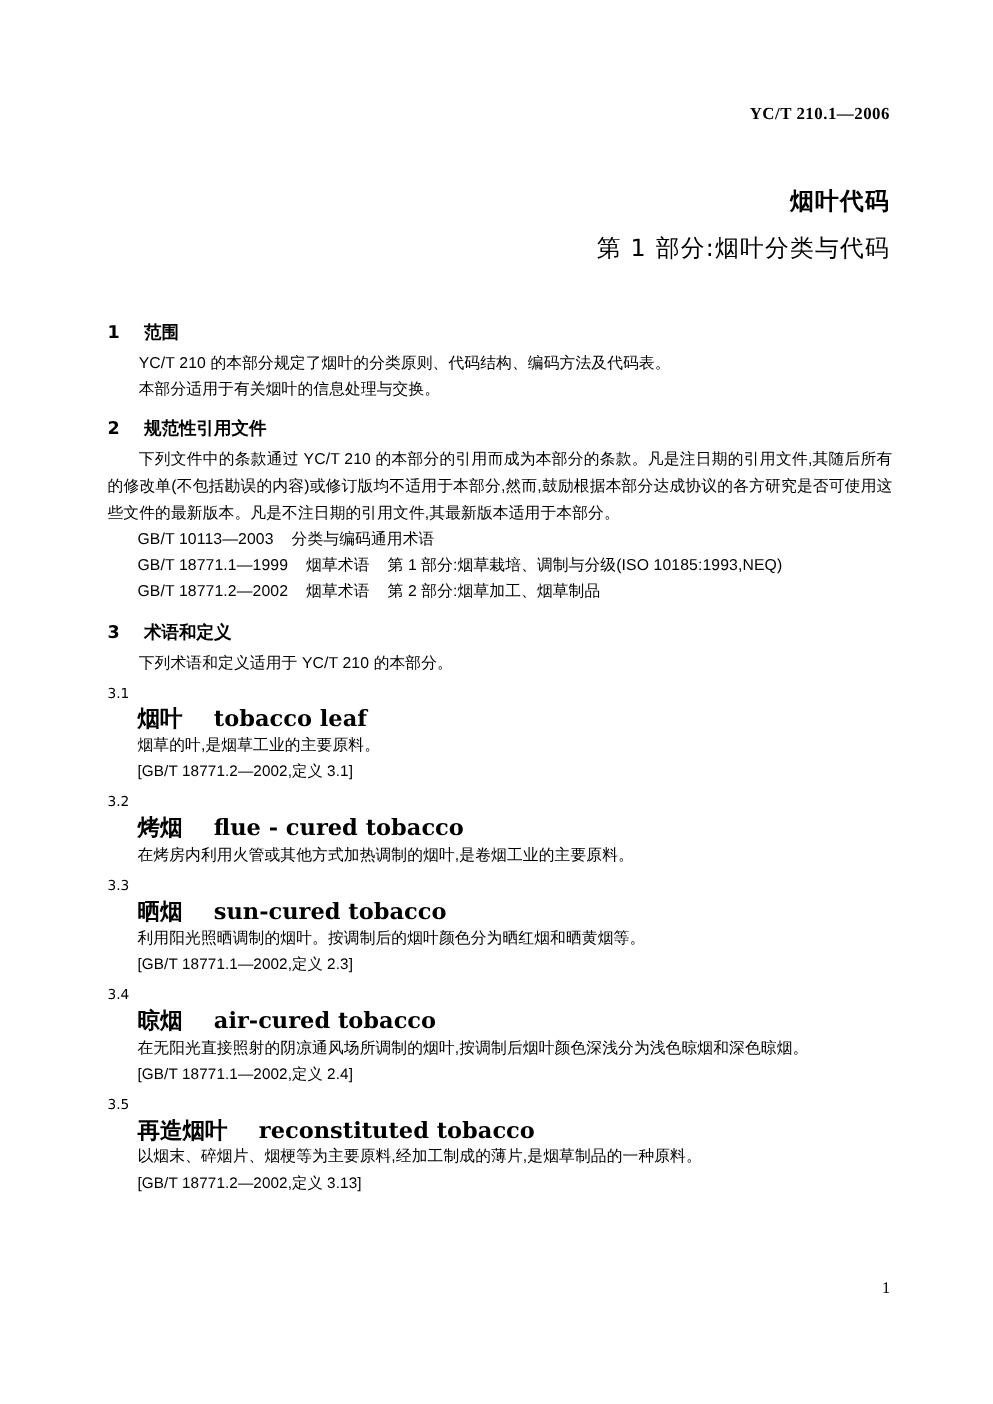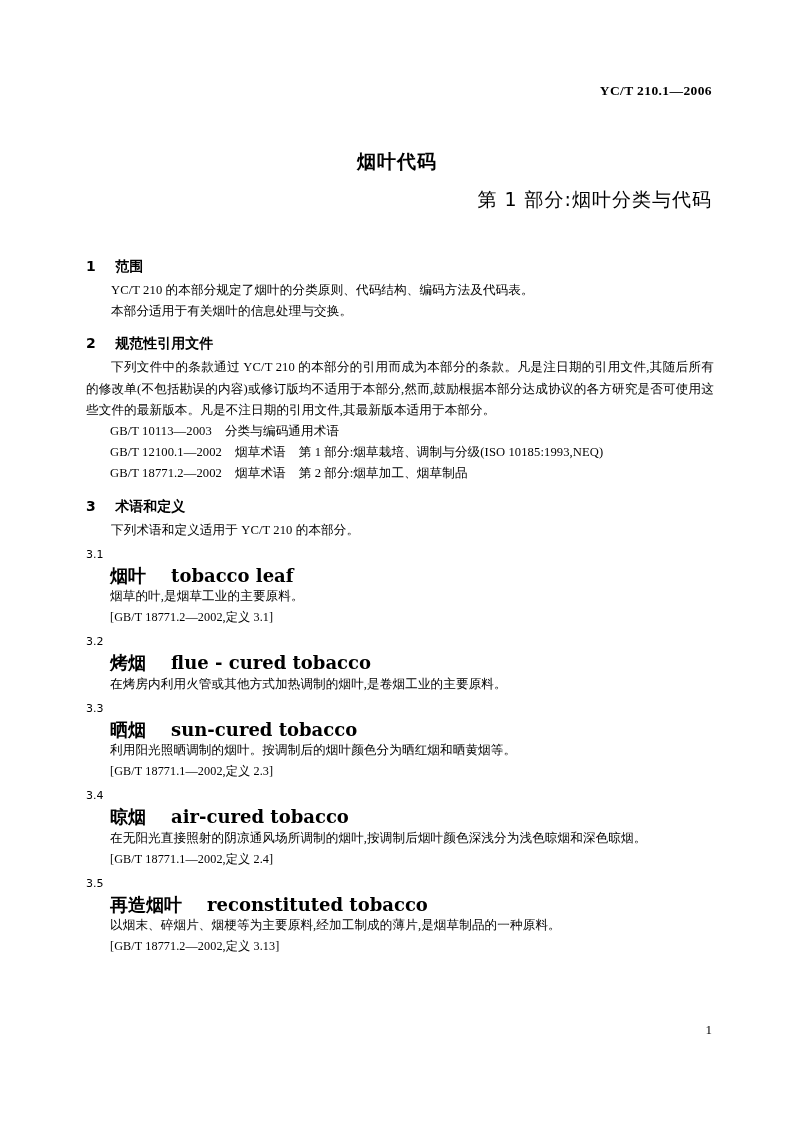--- a/index.html
+++ b/index.html
@@ -42,20 +42,21 @@
     top: 148px;
     width: 630px;
     text-align: center;
   }
   .title-main {
     font-family: "DejaVu Sans", "Liberation Sans", sans-serif;
     font-weight: bold;
     font-size: 19px;
     letter-spacing: 1px;
     line-height: 26px;
+    text-align: right;
   }
   .title-sub {
     font-family: "DejaVu Sans", "Liberation Sans", sans-serif;
     font-weight: normal;
     font-size: 19px;
     letter-spacing: 1px;
     line-height: 26px;
     margin-top: 12px;
     text-align: right;
   }
@@ -85,21 +86,21 @@
     font-family: "DejaVu Sans", "Liberation Sans", sans-serif;
     font-size: 11px;
     line-height: 17px;
     margin-top: 5px;
     margin-bottom: 2px;
   }
 
   
   p.para {
     margin: 0;
-    font-family: Liberation Serif, serif;
+    font-family: Liberation Sans, sans-serif;
     font-size: 12.6px;
     line-height: 21.2px;
     text-align: justify;
     text-justify: inter-ideograph;
     letter-spacing: 0.1px;
   }
   p.indent  { text-indent: 25px; }
   p.ref-line{ margin-left: 24px; white-space: pre; }
 
   
@@ -148,21 +149,21 @@
 
   <div class="body-col">
 
     <div class="clause-h">1    范围</div>
     <p class="para indent">YC/T 210 的本部分规定了烟叶的分类原则、代码结构、编码方法及代码表。</p>
     <p class="para indent">本部分适用于有关烟叶的信息处理与交换。</p>
 
     <div class="clause-h">2    规范性引用文件</div>
     <p class="para indent">下列文件中的条款通过 YC/T 210 的本部分的引用而成为本部分的条款。凡是注日期的引用文件,其随后所有的修改单(不包括勘误的内容)或修订版均不适用于本部分,然而,鼓励根据本部分达成协议的各方研究是否可使用这些文件的最新版本。凡是不注日期的引用文件,其最新版本适用于本部分。</p>
     <p class="para ref-line">GB/T 10113—2003    分类与编码通用术语</p>
-    <p class="para ref-line">GB/T 12100.1—2002    烟草术语    第 1 部分:烟草栽培、调制与分级(ISO 10185:1993,NEQ)</p>
+    <p class="para ref-line">GB/T 18771.1—1999    烟草术语    第 1 部分:烟草栽培、调制与分级(ISO 10185:1993,NEQ)</p>
     <p class="para ref-line">GB/T 18771.2—2002    烟草术语    第 2 部分:烟草加工、烟草制品</p>
 
     <div class="clause-h">3    术语和定义</div>
     <p class="para indent">下列术语和定义适用于 YC/T 210 的本部分。</p>
 
     <div class="subnum">3.1</div>
     <p class="term">烟叶    tobacco leaf</p>
     <p class="para def">烟草的叶,是烟草工业的主要原料。</p>
     <p class="para src">[GB/T 18771.2—2002,定义 3.1]</p>
 

